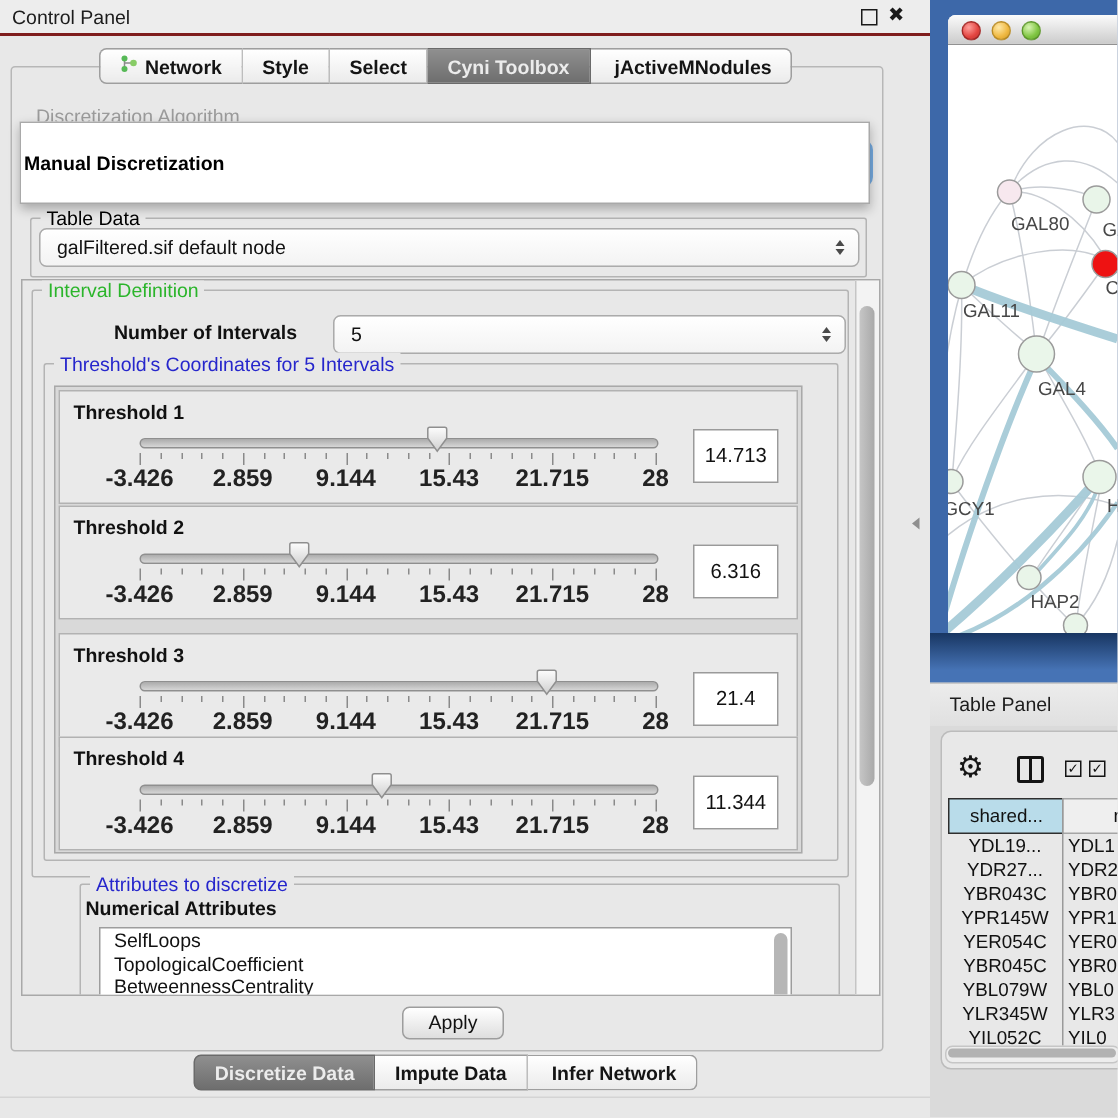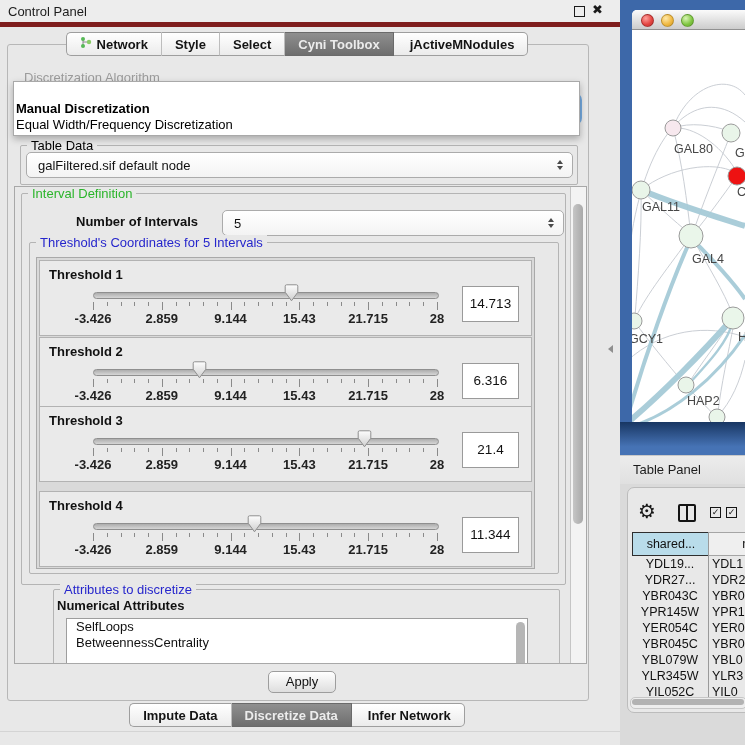--- a/index.html
+++ b/index.html
@@ -1,20 +1,20 @@
 <!DOCTYPE html>
 <html><head>
 <meta charset="utf-8">
 <style>
   html,body{margin:0;padding:0;}
   body{width:745px;height:745px;position:relative;overflow:hidden;background:#e8e8e8;
        font-family:"Liberation Sans","DejaVu Sans",sans-serif;font-size:13px;color:#111;}
   .abs{position:absolute;}
   
-  .titlebar{left:0;top:0;width:620px;height:22px;background:#ededed;border-bottom:5px solid #7f1d1d;}
+  .titlebar{left:0;top:0;width:620px;height:22px;background:#ededed;border-bottom:2px solid #7f1d1d;}
   .titlebar .wtitle{position:absolute;left:8px;top:4px;font-size:13px;color:#1c1c1c;}
   .float-btn{position:absolute;left:574px;top:6px;width:9px;height:9px;border:1.5px solid #1a1a1a;background:transparent;}
   .close-btn{position:absolute;left:592px;top:2px;font-size:13px;font-weight:bold;color:#1a1a1a;}
   .content-panel{left:7px;top:44px;width:580px;height:655px;border:1px solid #b7b7b7;border-radius:3px;background:#e8e8e8;}
   
   .tabstrip{left:0;width:594px;display:flex;justify-content:center;z-index:6;}
   .tab{display:flex;align-items:center;gap:5px;padding:3px 13px;height:16px;
        background:linear-gradient(#ffffff,#ebebeb);border-top:1px solid #9e9e9e;border-bottom:1px solid #9e9e9e;
        border-right:1px solid #bdbdbd;font-weight:bold;font-size:13px;color:#141414;cursor:default;}
   .tab:first-child{border-left:1px solid #9e9e9e;border-radius:5px 0 0 5px;}
@@ -40,21 +40,21 @@
   
   .scrollpane{left:14px;top:186px;width:571px;height:476px;border:1px solid #a8a8a8;background:#e8e8e8;overflow:hidden;}
   .vsb{position:absolute;right:0;top:0;bottom:0;width:15px;background:#f3f3f3;border-left:1px solid #c5c5c5;}
   .vsb .thumb{position:absolute;left:2px;width:10px;border-radius:6px;background:linear-gradient(90deg,#c6c6c6,#a9a9a9);}
   
   .tpanel{position:absolute;left:2px;width:491px;height:74px;border:1px solid #b2b2b2;background:#eaeaea;}
   .tpanel .tlabel{position:absolute;left:9px;top:6px;font-weight:bold;font-size:13px;}
   .track{position:absolute;left:53px;top:31px;width:344px;height:5px;border:1px solid #8f8f8f;border-radius:4px;
          background:linear-gradient(#adadad,#d6d6d6);}
   .tickmark{position:absolute;width:1px;background:#8a8a8a;top:41px;}
-  .ticklabel{position:absolute;top:50px;width:60px;text-align:center;font-size:13px;font-weight:bold;color:#222;}
+  .ticklabel{position:absolute;top:50px;width:60px;text-align:center;font-size:16px;font-weight:bold;color:#222;}
   .valbox{position:absolute;left:422px;top:25px;width:55px;height:34px;background:#fff;border:1px solid #9a9a9a;
           text-align:center;line-height:34px;font-size:13.5px;}
   .thumbsvg{position:absolute;top:23px;}
   
   .nlist{position:absolute;background:#fff;border:1px solid #9d9d9d;overflow:hidden;}
   .nlist .item{padding-left:9px;height:15.5px;line-height:15.5px;font-size:13px;color:#111;}
   .nlist .lthumb{position:absolute;right:2px;top:3px;width:9px;height:48px;border-radius:5px;background:#b6b6b6;}
   .button{background:linear-gradient(#ffffff,#dedede);border:1px solid #9d9d9d;border-radius:5px;
           text-align:center;font-size:13px;}
   
@@ -127,21 +127,20 @@
     </div>
     <div class="tab">
       <span>jActiveMNodules</span>
     </div>
   </div>
 
 <div class="abs algo-title">Discretization Algorithm</div>
 <div class="abs algo-combo"></div>
 <div class="abs popup">
   <div class="opt1">Manual Discretization</div>
-  <div class="opt2">Equal Width/Frequency Discretization</div>
 </div>
 
 <div class="group" style="left:20px;top:145px;width:556px;height:38px">
   <span class="gtitle" style="color:#000000">Table Data</span>
 </div>
 <div class="combo" style="left:26px;top:152px;width:545px;height:24px">
   <span class="val">galFiltered.sif default node</span>
   <span class="stepper">
       <i class="up"></i>
       <i class="dn"></i>
@@ -235,21 +234,21 @@
             <div class="ticklabel" style="left: 91.8px;">2.859</div>
             <div class="ticklabel" style="left: 160.6px;">9.144</div>
             <div class="ticklabel" style="left: 229.4px;">15.43</div>
             <div class="ticklabel" style="left: 298.2px;">21.715</div>
             <div class="ticklabel" style="left: 367px;">28</div>
             <div class="thumbsvg" style="left: 152.139px;"><svg width="15" height="18" viewBox="0 0 15 18">
                 <path d="M2.5,0.8 H12.5 Q13.8,0.8 13.8,2.2 V8.2 L7.5,16.8 L1.2,8.2 V2.2 Q1.2,0.8 2.5,0.8 Z" fill="url(#thumbGrad)" stroke="#8f8f8f"></path>
               </svg></div>
             <div class="valbox">6.316</div>
           </div>
-          <div class="tpanel" style="top: 148px;">
+          <div class="tpanel" style="top: 164px;">
             <div class="tlabel">Threshold 3</div>
             <div class="track"></div>
             <div class="tickmark" style="left: 53px; height: 8px;"></div>
             <div class="tickmark" style="left: 66.76px; height: 4px;"></div>
             <div class="tickmark" style="left: 80.52px; height: 4px;"></div>
             <div class="tickmark" style="left: 94.28px; height: 4px;"></div>
             <div class="tickmark" style="left: 108.04px; height: 4px;"></div>
             <div class="tickmark" style="left: 121.8px; height: 8px;"></div>
             <div class="tickmark" style="left: 135.56px; height: 4px;"></div>
             <div class="tickmark" style="left: 149.32px; height: 4px;"></div>
@@ -324,37 +323,38 @@
           </div>
         </div>
     </div>
   </div>
   <div class="group" style="left:38px;top:402px;width:505px;height:110px">
     <span class="gtitle" style="color:#2626cc">Attributes to discretize</span>
     <span class="abs" style="left:3px;top:8px;font-weight:bold">Numerical Attributes</span>
     <div class="nlist" style="left:12px;top:28px;width:460px;height:56px" id="attrList">
       <div class="lthumb"></div>
     <div class="item">SelfLoops</div>
+        <div class="item">TopologicalCoefficient</div>
         <div class="item">BetweennessCentrality</div>
       </div>
   </div>
   <div class="vsb">
     <div class="thumb" style="top:17px;height:320px"></div>
   </div>
 </div>
 
 <div class="abs button" style="left:268px;top:671px;width:66px;height:20px;line-height:20px">Apply</div>
 
 <div class="abs divline"></div>
 <div class="abs tabstrip" style="top:703px" id="bottomTabs">
-    <div class="tab">
-      <span>Impute Data</span>
-    </div>
     <div class="tab sel">
       <span>Discretize Data</span>
+    </div>
+    <div class="tab">
+      <span>Impute Data</span>
     </div>
     <div class="tab">
       <span>Infer Network</span>
     </div>
   </div>
 
 <div class="abs split-arrow"></div>
 
 <div class="abs right-pane"></div>
 <div class="abs net-frame"></div>

